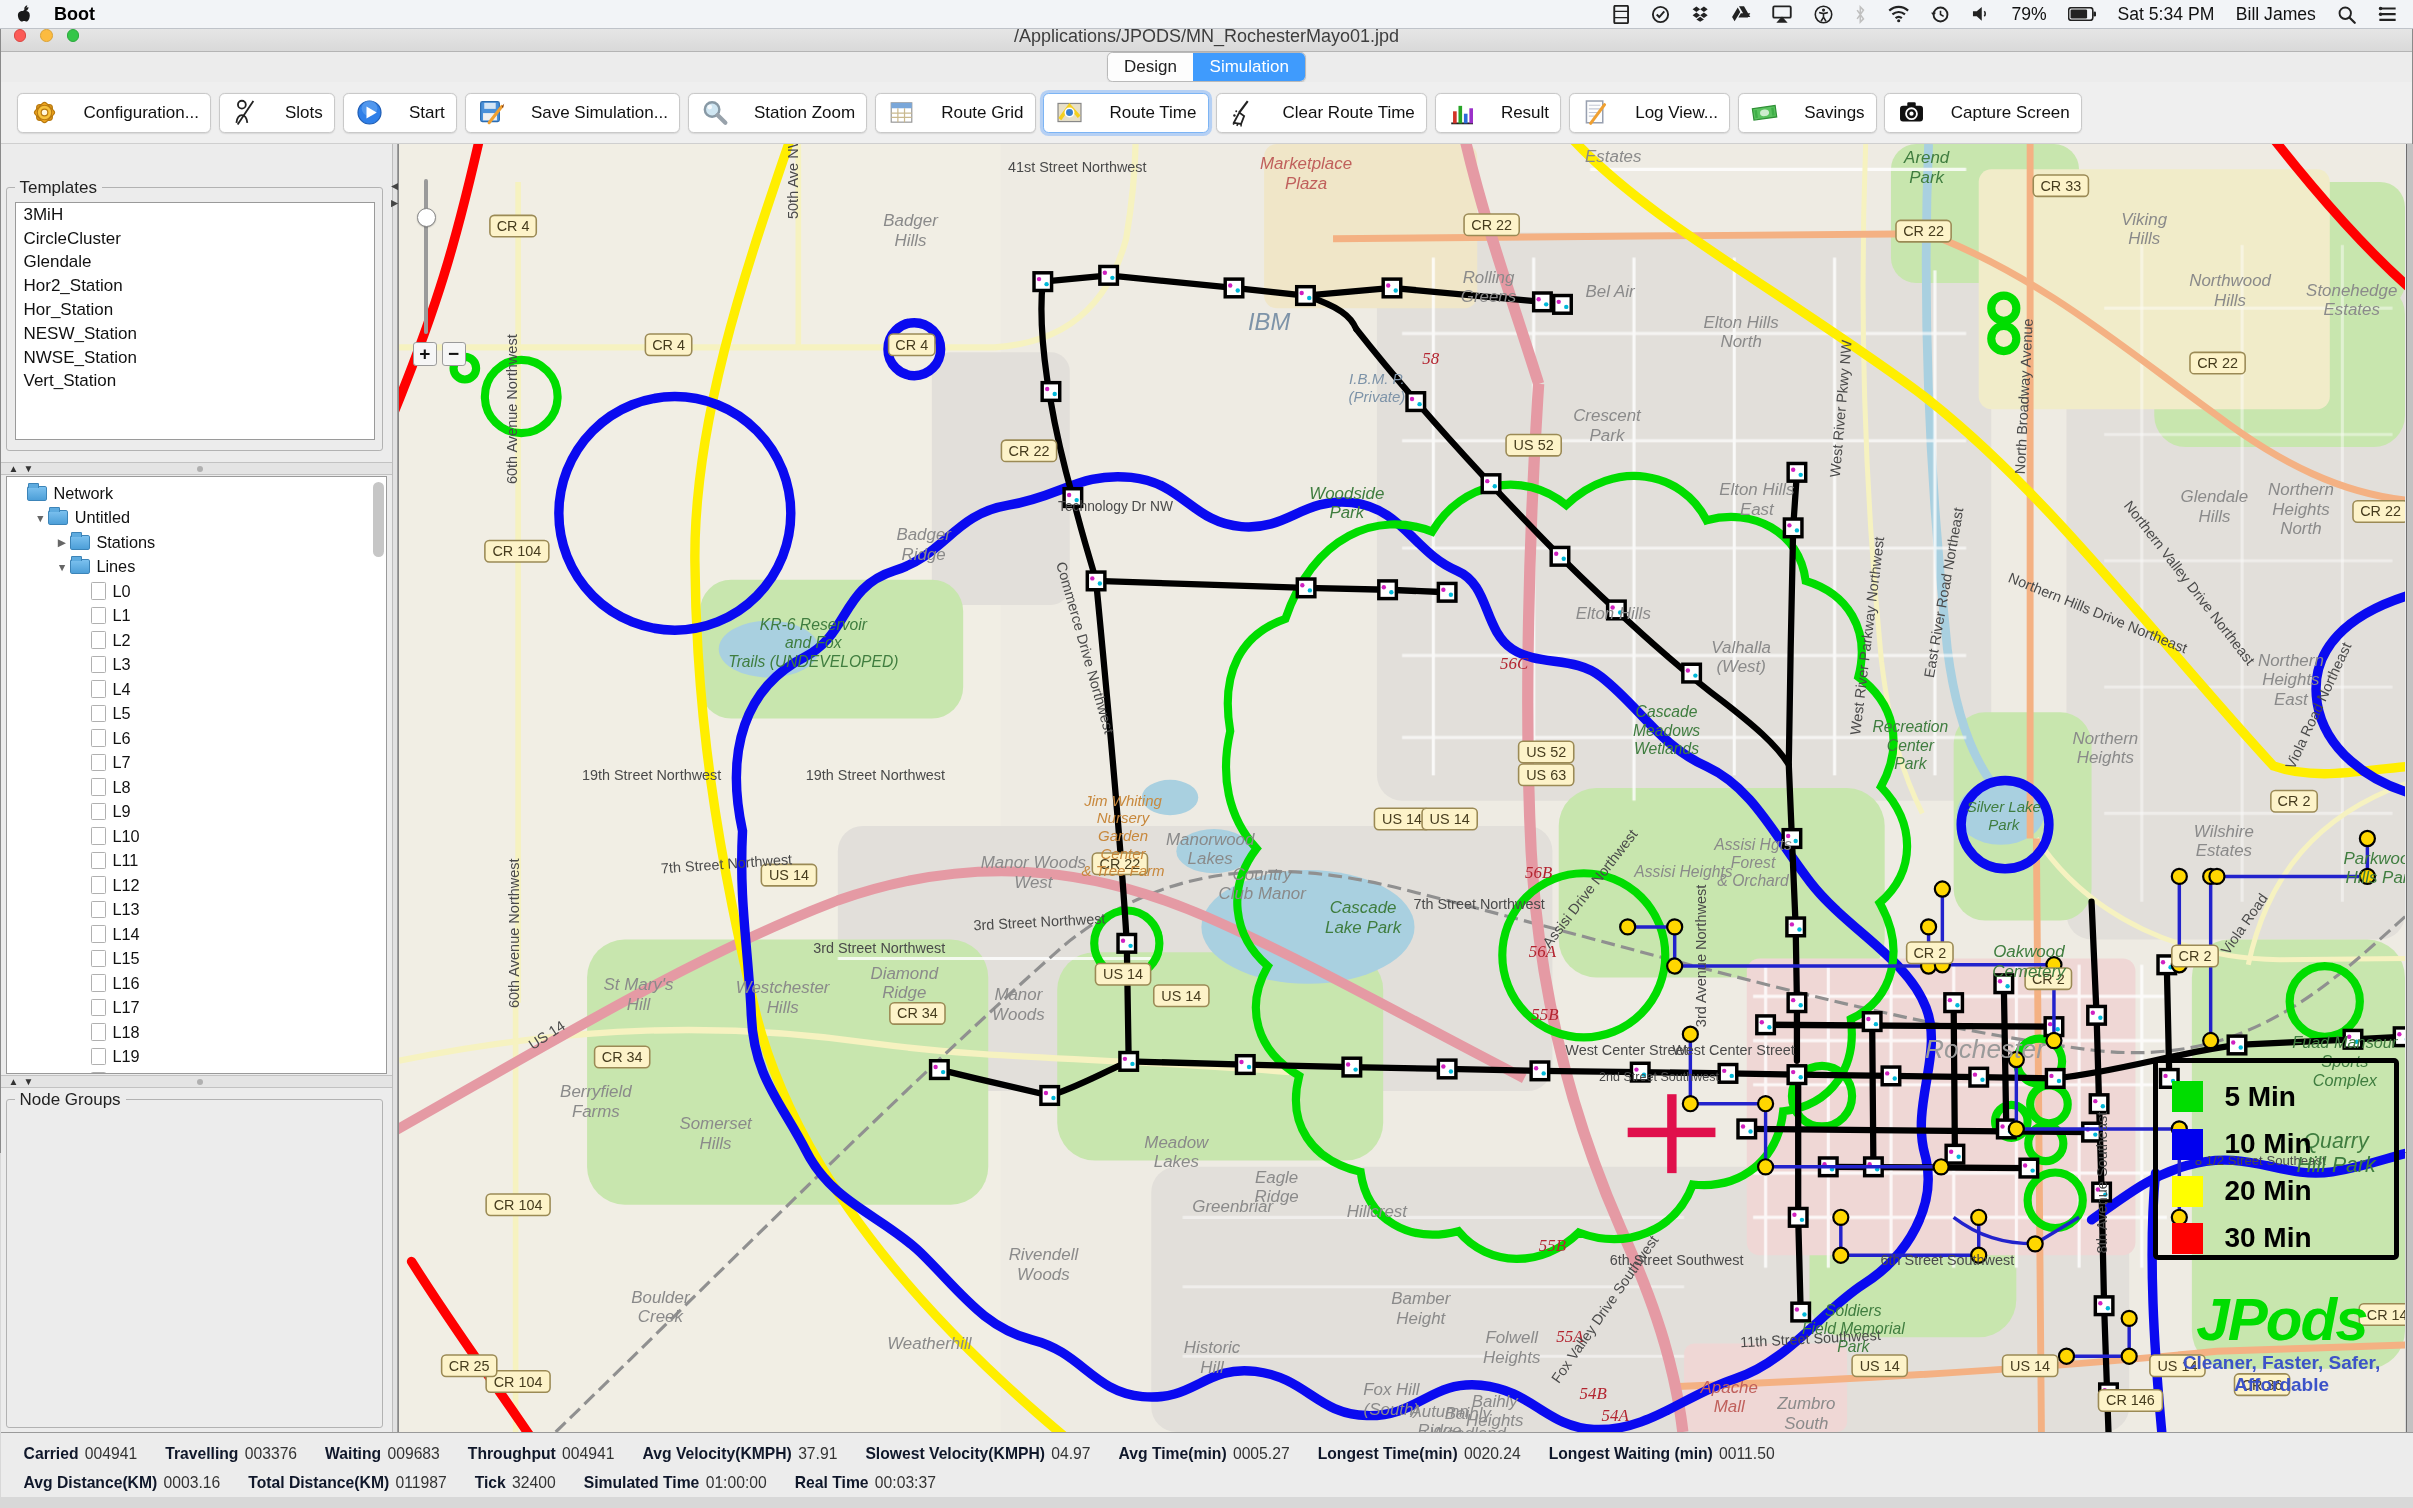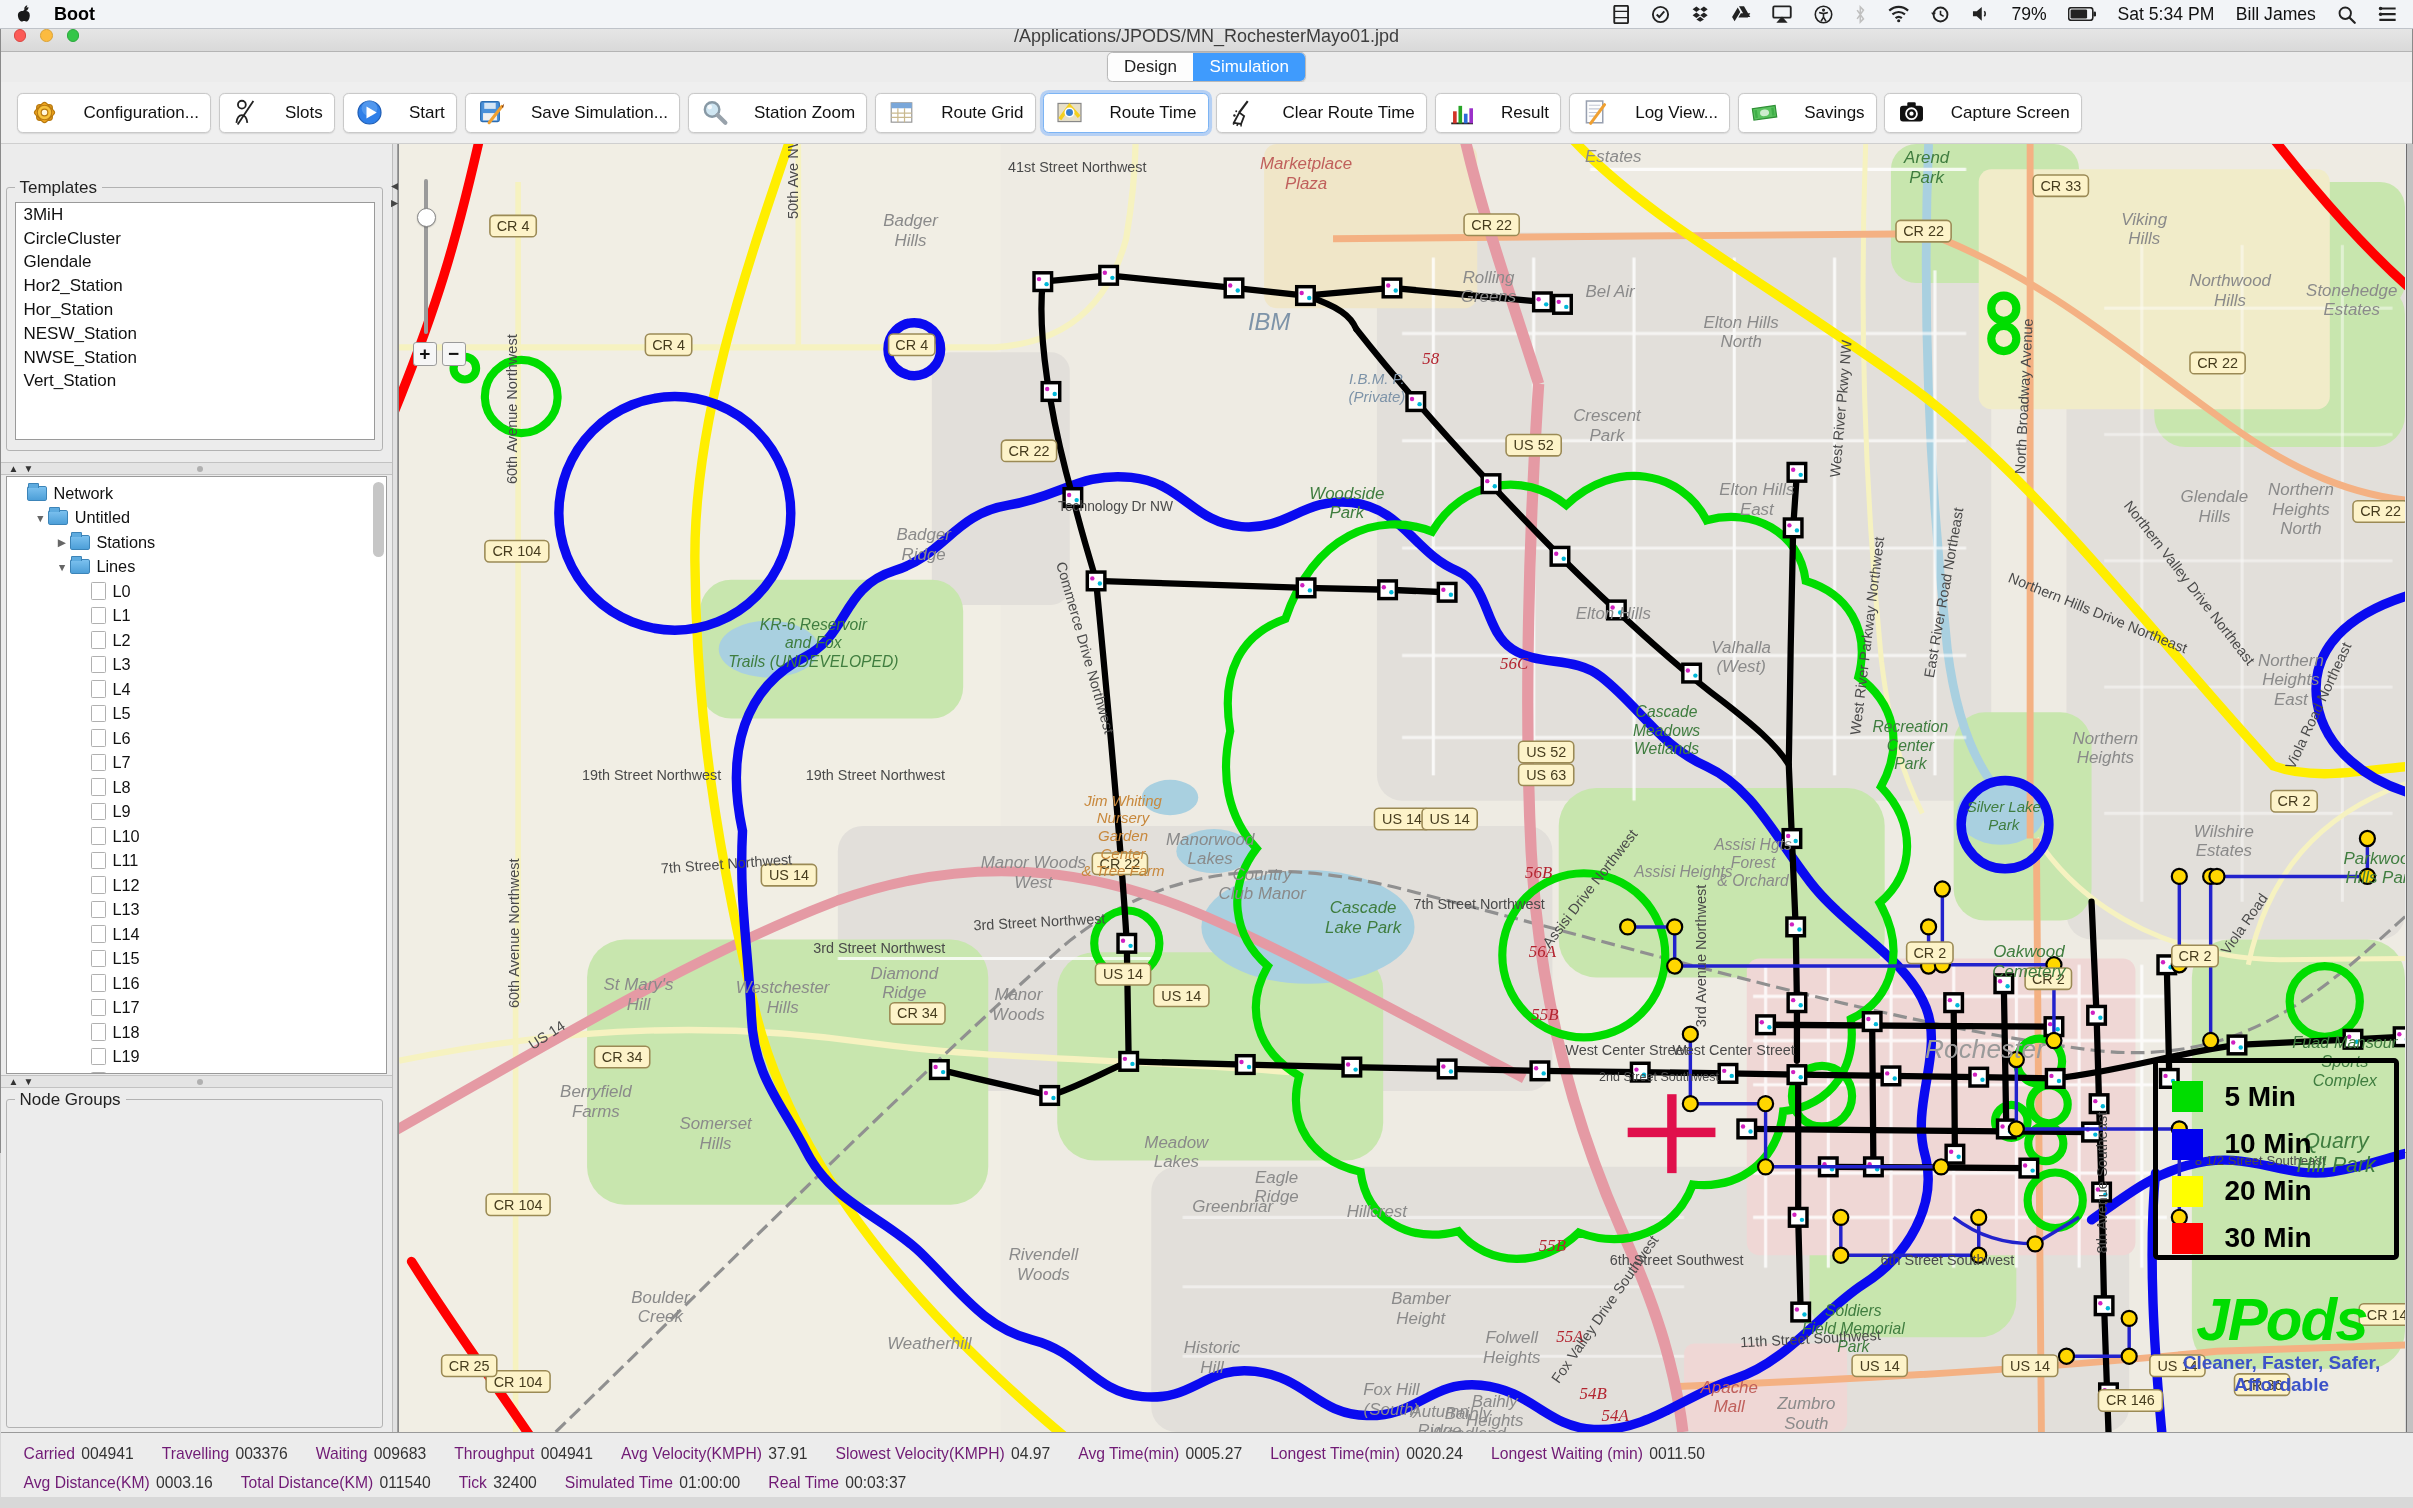--- a/index.html
+++ b/index.html
@@ -61,21 +61,21 @@
   #jlogo .jtag { font-size:19px; font-weight:bold; color:#3c52c8; margin-top:1.3px; }
   #zoomctl { position:absolute; left:12.6px; top:25px; }
   #ztrack { position:absolute; left:12.6px; top:10px; width:3.8px; height:155px; background:#9a9a9a; border-radius:1.9px; }
   #zknob { position:absolute; left:5px; top:39px; width:19px; height:19px; background:#fff; border:0.9px solid #8a8a8a; border-radius:50%; box-shadow:0 0.6px 1.3px rgba(0,0,0,.3); }
   .zbtn { position:absolute; top:173px; width:24px; height:24px; background:#f6f6f6; border:0.9px solid #9a9a9a; border-radius:3.1px; font-size:19px; font-weight:bold; text-align:center; line-height:21.4px; color:#111; }
 
   
   #statusbar { position:absolute; left:0; top:1414px; width:2413px; height:65px; background:#ececec; border-top:0.6px solid #9a9a9a; padding:8.8px 0 0 22.6px; }
   .srow { display:flex; gap:28px; height:25px; align-items:center; }
   .stat { display:flex; gap:6.3px; font-size:15.7px; white-space:nowrap; }
-  .sl { font-weight:normal; color:#701a75; }
+  .sl { font-weight:bold; color:#0f172a; }
   .sv { color:#333;text-align:right; }
 </style>
 </head>
 <body>
 
 <div id="menubar">
   <span class="micon">
     <svg width="16.3" height="20" viewBox="0 0 26 32">
         <path d="M13 9c2-4 6-4 7-4 0 3-2 5-4 6 3 0 6 2 6 7 0 6-3 10-5 10-2 0-2-1-4-1s-2 1-4 1c-2 0-6-4-6-10 0-5 4-7 7-7 1 0 2 0 3-2z" fill="#1a1a1a"></path>
         <path d="M13 8c0-3 2-5 5-6 0 3-2 5-5 6z" fill="#1a1a1a"></path>
@@ -1286,21 +1286,21 @@
           <span class="sv">0011.50</span>
         </span>
       </div>
     <div class="srow" id="srow2" style="margin-top:3.8px">
         <span class="stat">
           <span class="sl">Avg Distance(KM)</span>
           <span class="sv">0003.16</span>
         </span>
         <span class="stat">
           <span class="sl">Total Distance(KM)</span>
-          <span class="sv">011540</span>
+          <span class="sv">011987</span>
         </span>
         <span class="stat">
           <span class="sl">Tick</span>
           <span class="sv">32400</span>
         </span>
         <span class="stat">
           <span class="sl">Simulated Time</span>
           <span class="sv">01:00:00</span>
         </span>
         <span class="stat">

